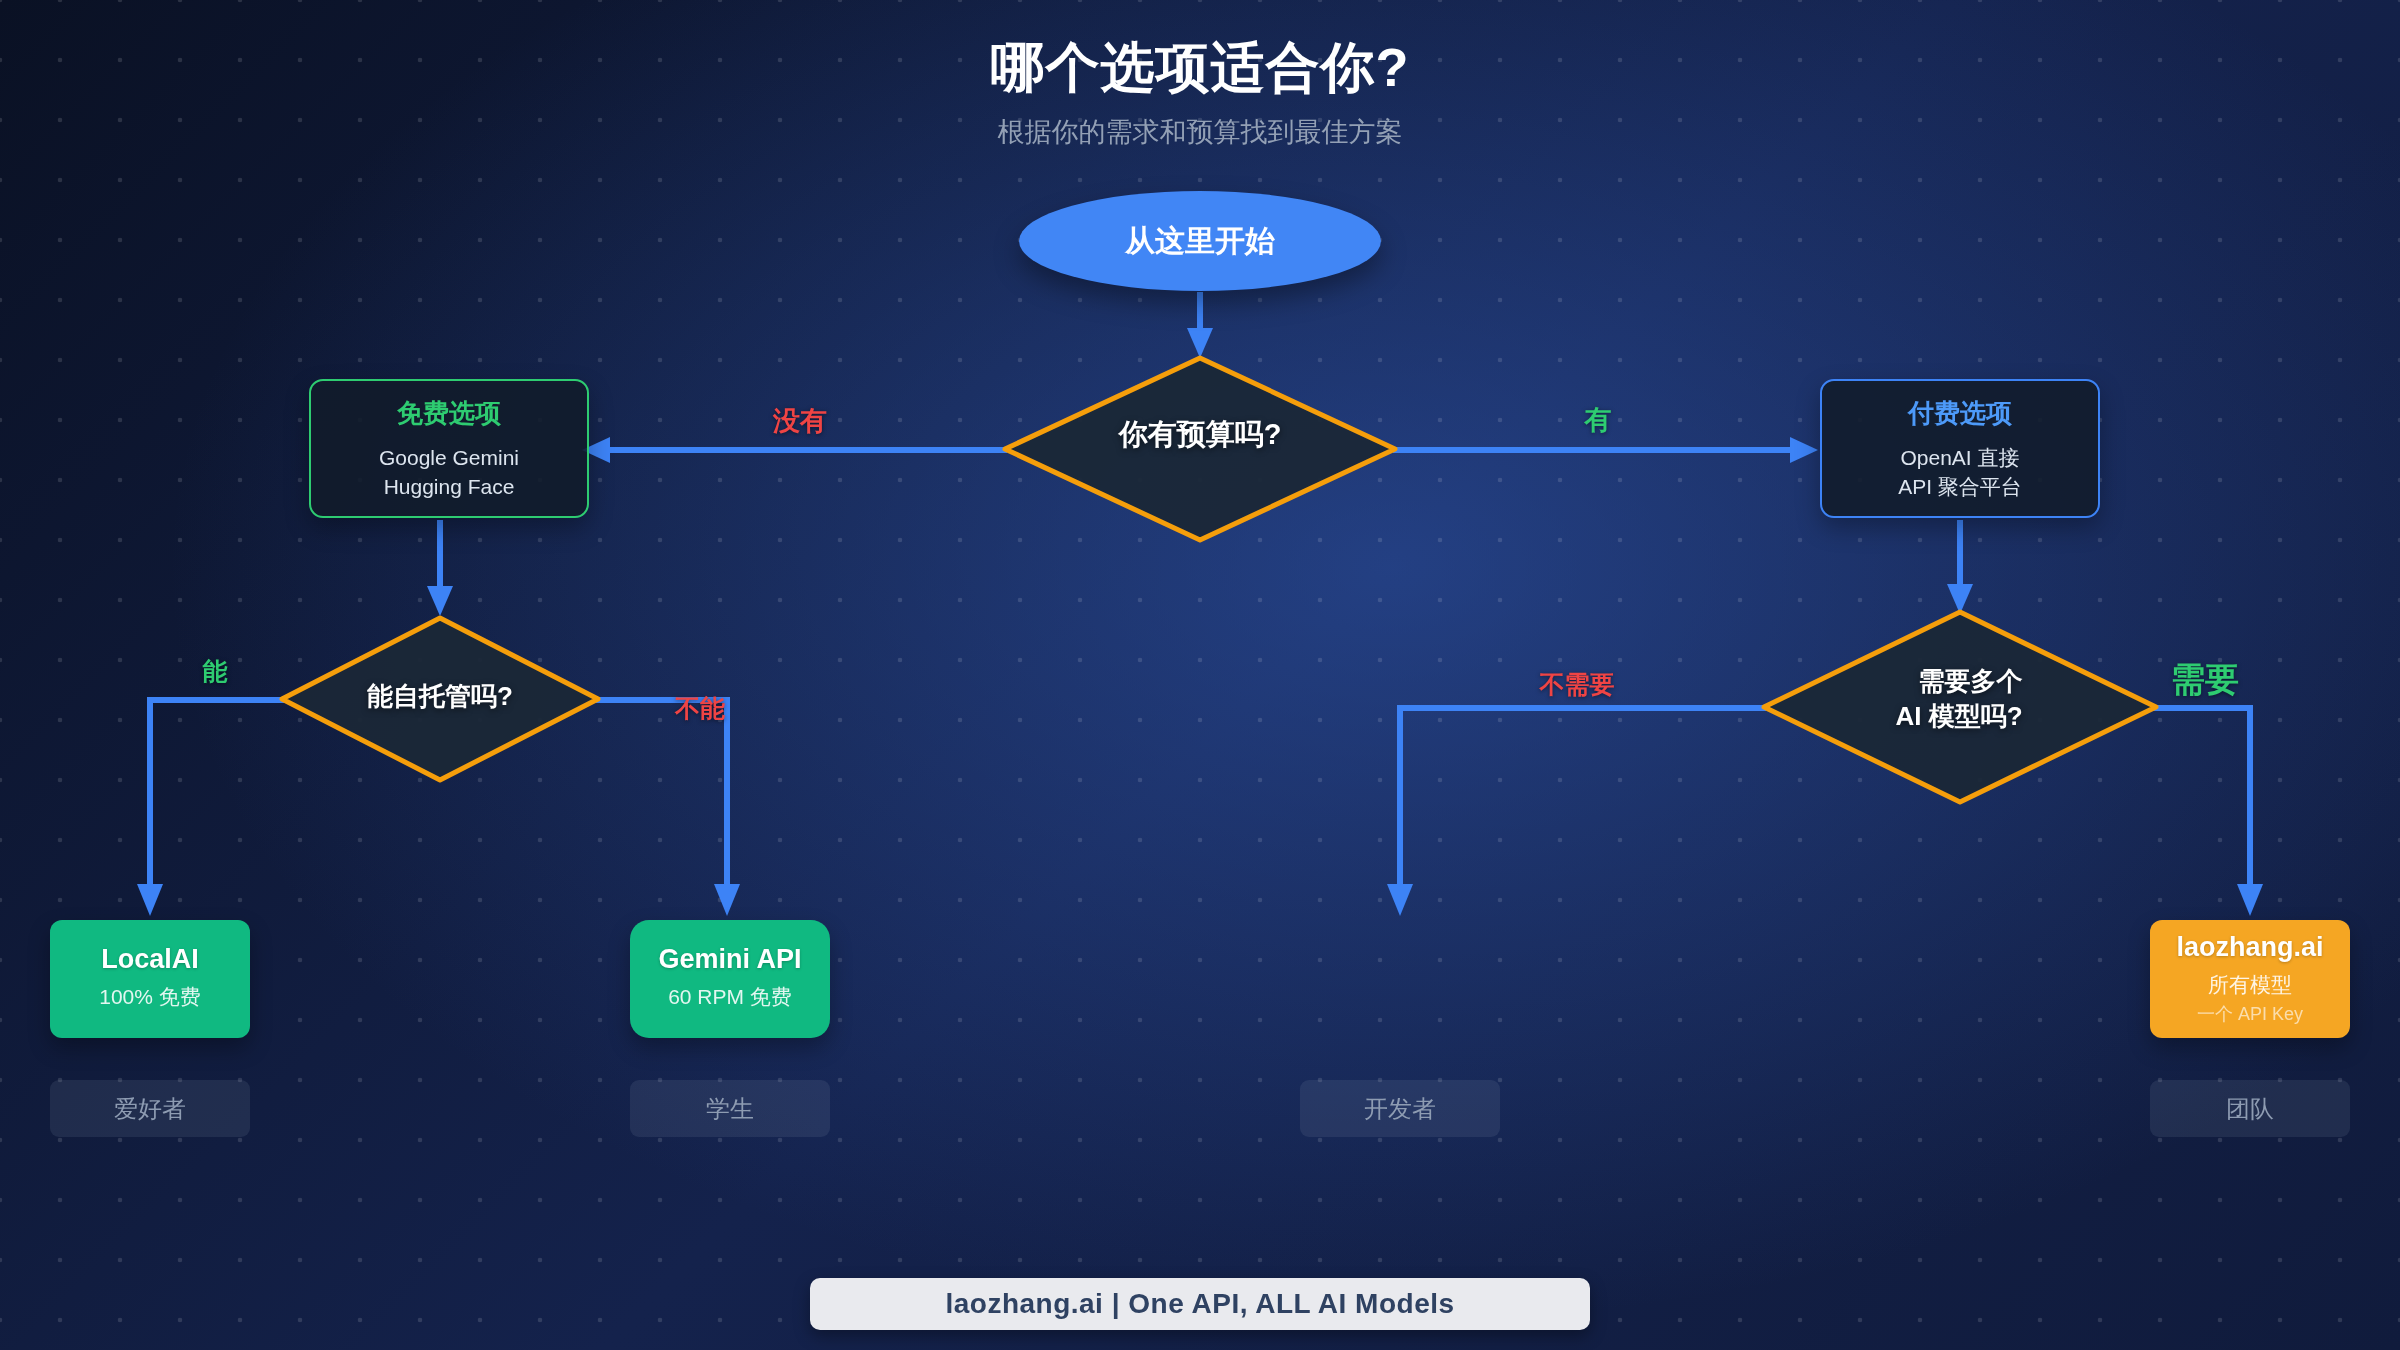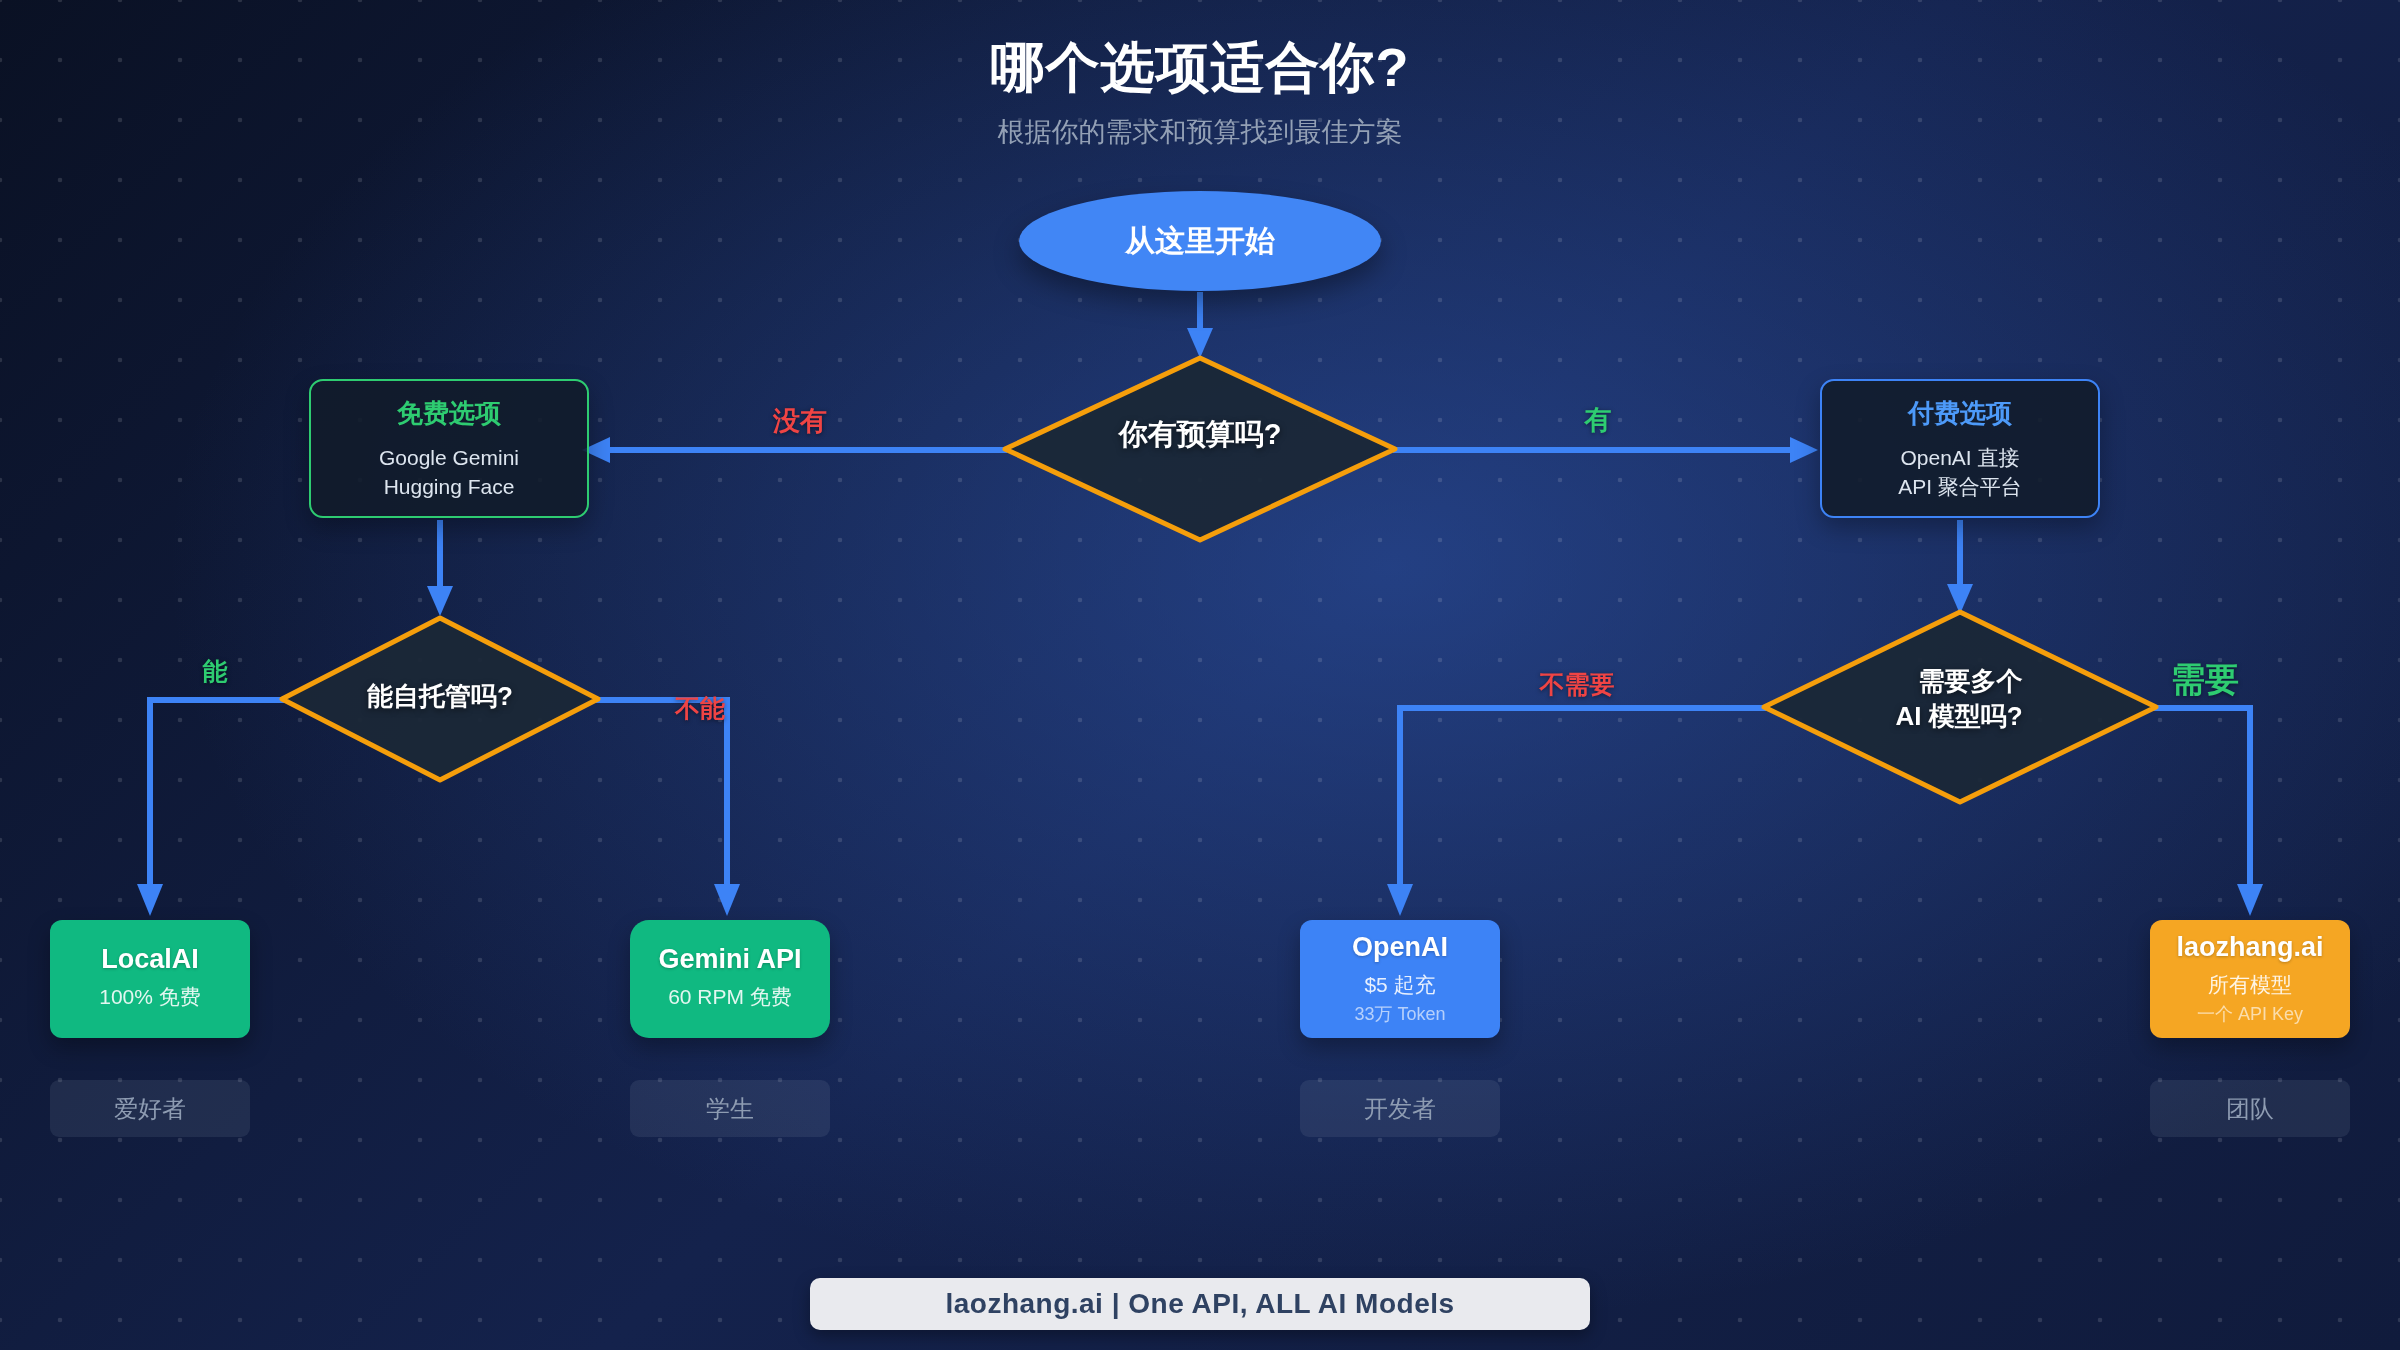--- a/index.html
+++ b/index.html
@@ -130,25 +130,20 @@
   <div class="abs card" style="left: 50px; background: rgb(16, 185, 129);">
     <div class="card-name">LocalAI</div>
     <div class="card-detail">100% 免费</div>
     <div class="card-extra"></div>
   </div>
   <div class="abs card" style="left: 630px; background: rgb(16, 185, 129); border-radius: 19px;">
     <div class="card-name">Gemini API</div>
     <div class="card-detail">60 RPM 免费</div>
     <div class="card-extra"></div>
   </div>
-  <div class="abs card" style="left: 1300px; background: rgb(61, 131, 246);">
-    <div class="card-name">OpenAI</div>
-    <div class="card-detail">$5 起充</div>
-    <div class="card-extra">33万 Token</div>
-  </div>
   <div class="abs card" style="left: 2150px; background: rgb(245, 166, 35);">
     <div class="card-name">laozhang.ai</div>
     <div class="card-detail">所有模型</div>
     <div class="card-extra">一个 API Key</div>
   </div>
 
   <div class="abs aud-tag" style="left:50px;">爱好者</div>
   <div class="abs aud-tag" style="left:630px;">学生</div>
   <div class="abs aud-tag" style="left:1300px;">开发者</div>
   <div class="abs aud-tag" style="left:2150px;">团队</div>

